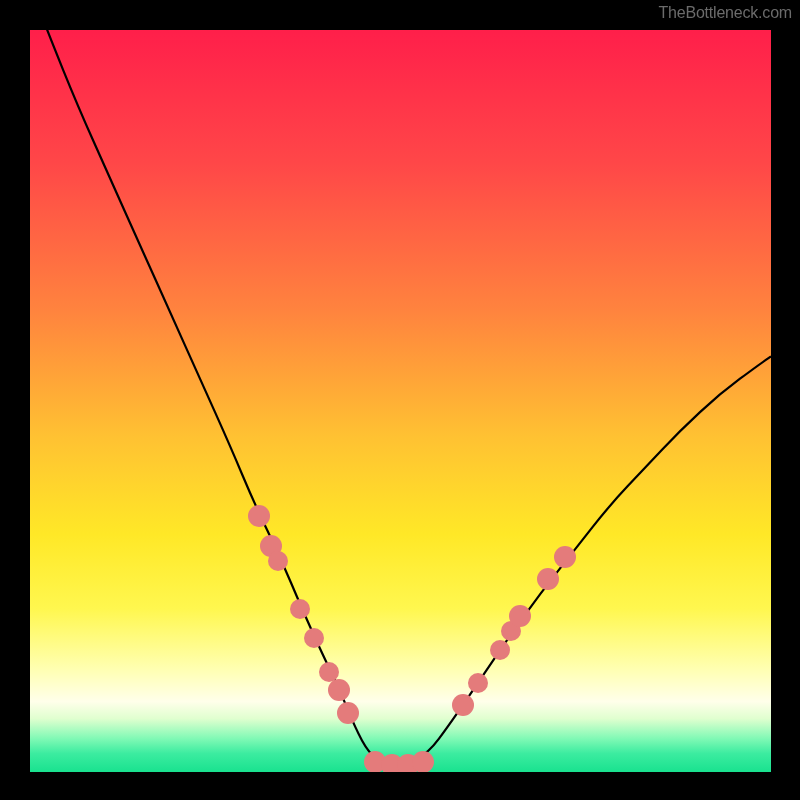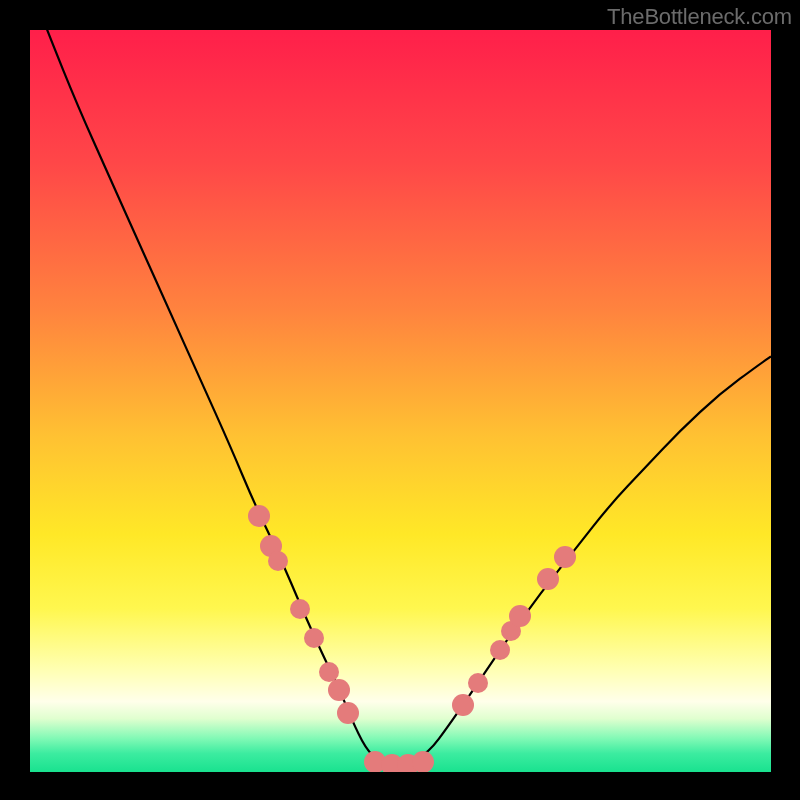--- a/index.html
+++ b/index.html
@@ -33,21 +33,21 @@
     position: absolute;
     left: 0; top: 0;
     width: 741px;
     height: 742px;
   }
   .watermark {
     position: absolute;
     top: 4px;
     right: 8px;
     color: #6b6b6b;
-    font-size: 22px;
+    font-size: 16px;
     font-weight: 500;
     letter-spacing: -0.2px;
   }
   .point {
     position: absolute;
     border-radius: 50%;
     background: #e47b7b;
     transform: translate(-50%, -50%);
   }
 </style>

